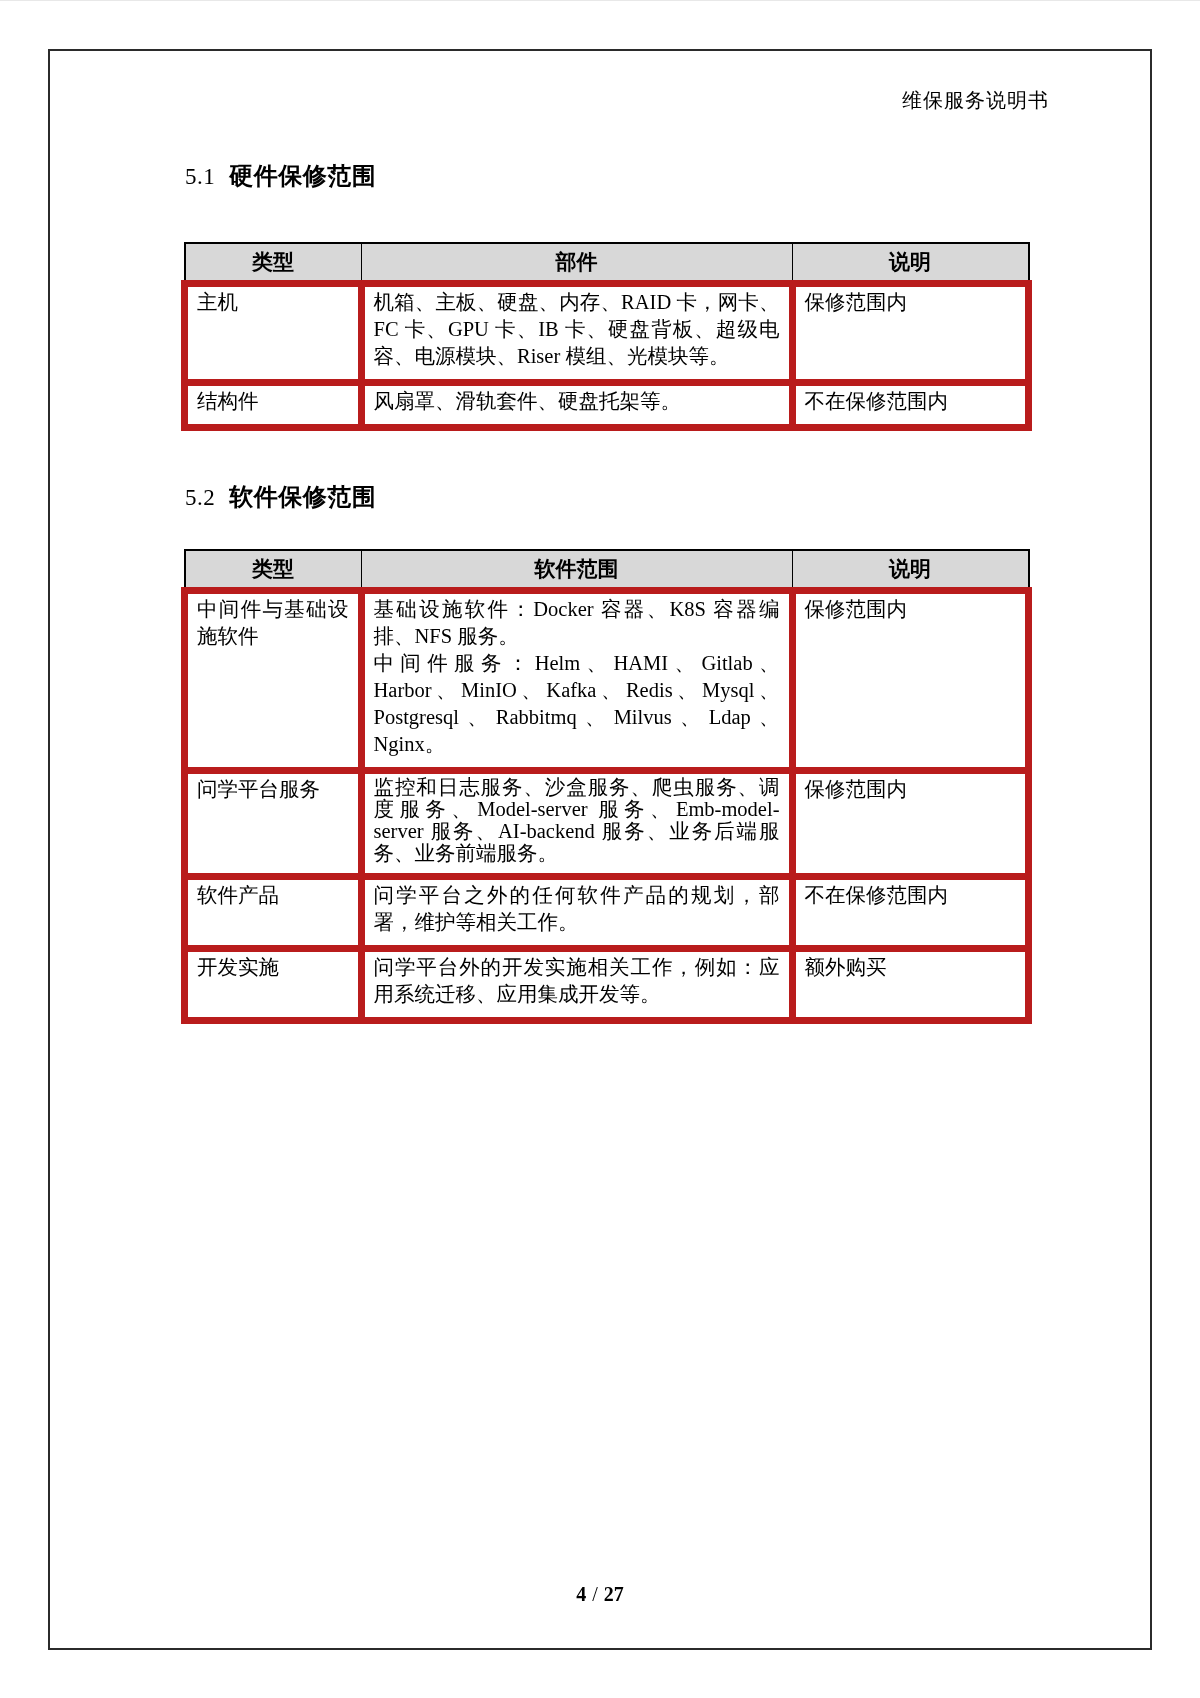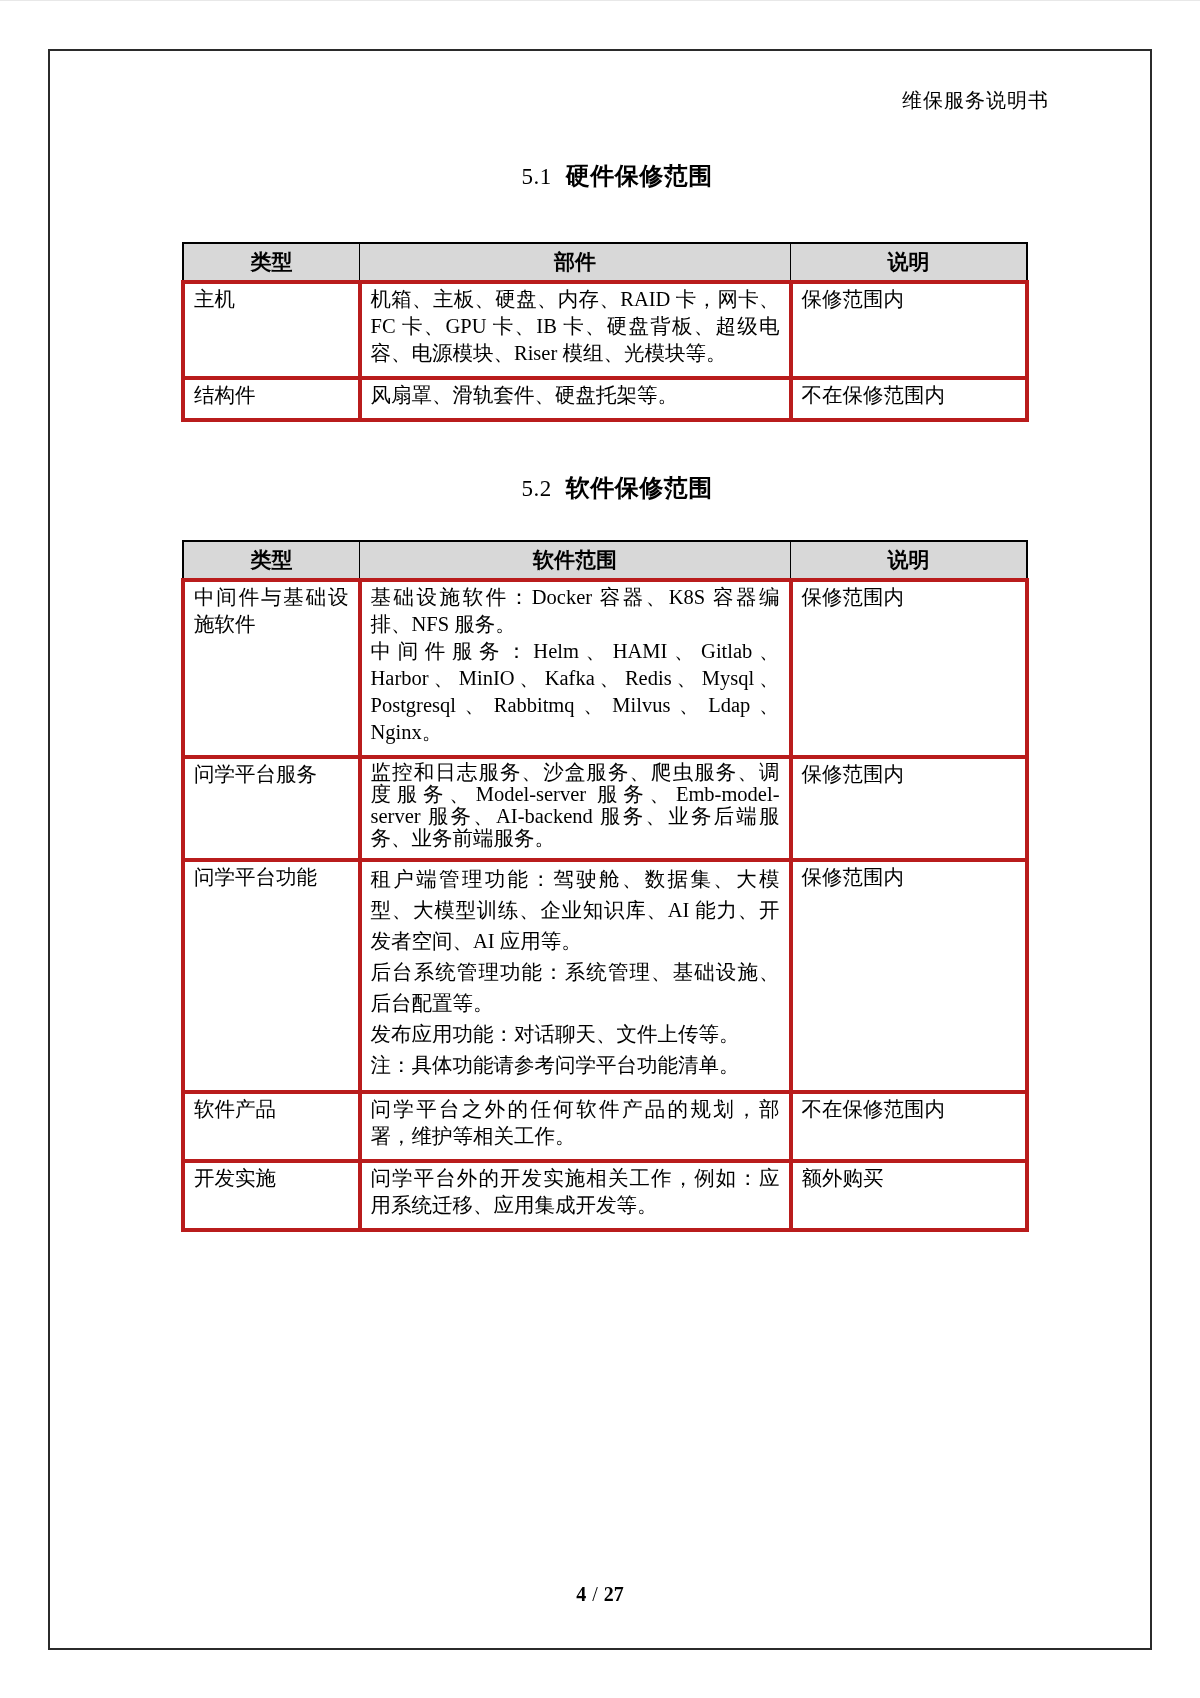--- a/index.html
+++ b/index.html
@@ -34,21 +34,20 @@
     font-weight:700;
     letter-spacing:1px;
   }
   h1.sec .num { font-family:"Liberation Serif","DejaVu Serif",serif; margin-right:16px; }
   h2.sub {
     margin:46px 0 0 4px;
     font-size:24px;
     font-family:"Liberation Sans","DejaVu Sans",sans-serif;
     font-weight:700;
     letter-spacing:0.5px;
-    text-align:center;
   }
   h2.sub .num {
     font-family:"Liberation Serif","DejaVu Serif",serif;
     font-weight:400; font-size:23px; margin-right:14px;
   }
   section.sub-hw table.doc-table { margin-top:50px; }
   section.sub-sw h2.sub { margin-top:50px; }
   section.sub-sw table.doc-table { margin-top:36px; }
   table.doc-table {
     border-collapse:collapse;
@@ -60,21 +59,21 @@
   table.doc-table th {
     background:var(--header-bg,#d8d8d8);
     border:1px solid #000;
     border-bottom:2px solid #000;
     font-weight:700;
     font-size:21px;
     padding:4px 10px;
     text-align:center;
   }
   table.doc-table td {
-    border:4px solid #b91c1c;
+    border:7px solid #b91c1c;
     vertical-align:top;
     padding:2px 9px 9px 9px;
     line-height:27px;
     text-align:justify;
   }
   .col-type  { width:155px; }
   .col-scope { width:410px; }
   .col-note  { width:215px; text-align:left; }
   td.tight .para { line-height:22px; }
   td.loose .para { line-height:31px; }
@@ -151,30 +150,20 @@
               <td class="col-note">保修范围内</td>
             </tr>
             <tr>
               <td class="col-type">问学平台服务</td>
               <td class="col-scope tight">
                 <div class="para">监控和日志服务、沙盒服务、爬虫服务、调度服务、Model-server 服务、Emb-model-server 服务、AI-backend 服务、业务后端服务、业务前端服务。</div>
               </td>
               <td class="col-note">保修范围内</td>
             </tr>
             <tr>
-              <td class="col-type">问学平台功能</td>
-              <td class="col-scope loose">
-                <div class="para">租户端管理功能：驾驶舱、数据集、大模型、大模型训练、企业知识库、AI 能力、开发者空间、AI 应用等。</div>
-                <div class="para">后台系统管理功能：系统管理、基础设施、后台配置等。</div>
-                <div class="para">发布应用功能：对话聊天、文件上传等。</div>
-                <div class="para">注：具体功能请参考问学平台功能清单。</div>
-              </td>
-              <td class="col-note">保修范围内</td>
-            </tr>
-            <tr>
               <td class="col-type">软件产品</td>
               <td class="col-scope normal">
                 <div class="para">问学平台之外的任何软件产品的规划，部署，维护等相关工作。</div>
               </td>
               <td class="col-note">不在保修范围内</td>
             </tr>
             <tr>
               <td class="col-type">开发实施</td>
               <td class="col-scope normal">
                 <div class="para">问学平台外的开发实施相关工作，例如：应用系统迁移、应用集成开发等。</div>

